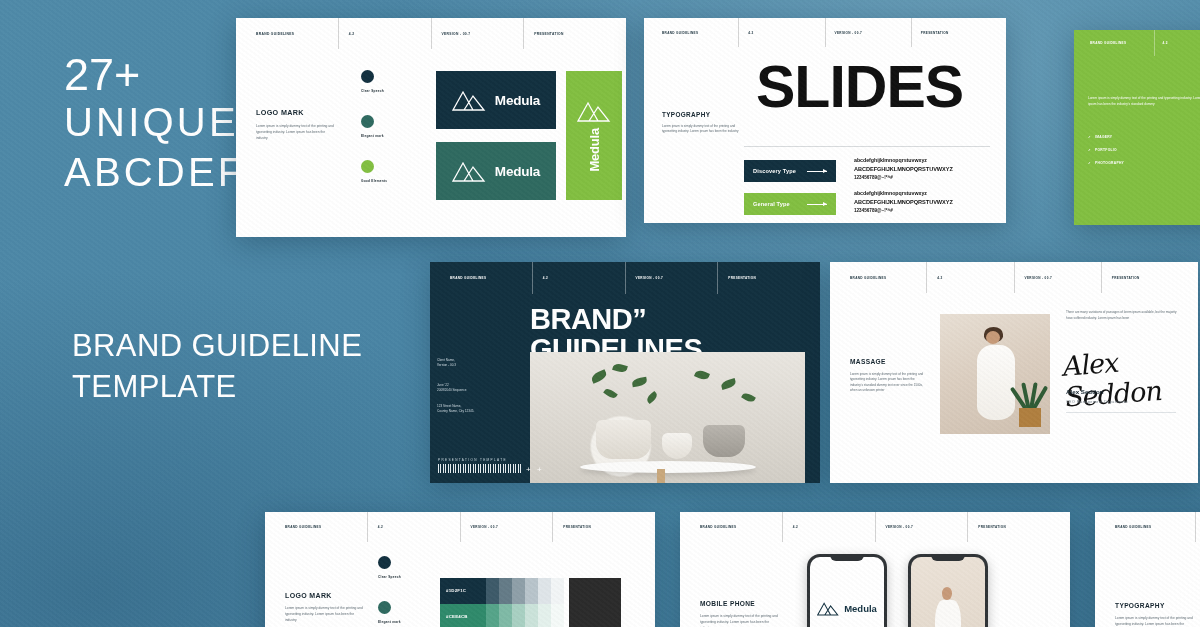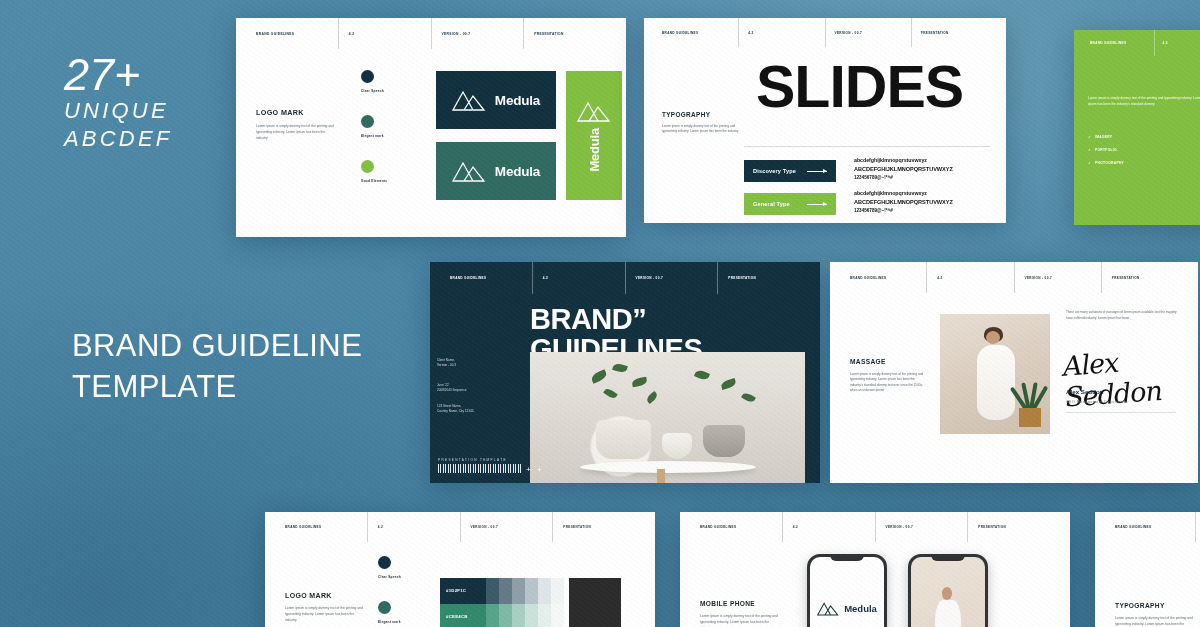--- a/index.html
+++ b/index.html
@@ -21,25 +21,24 @@
     content:""; position:absolute; inset:0; pointer-events:none;
     background:
       repeating-linear-gradient(37deg, rgba(255,255,255,0.018) 0 2px, rgba(0,0,0,0.018) 2px 4px);
     opacity:.75;
   }
 
   
   .hero-count {
     position:absolute; left:64px; top:52px; color:#ffffff;
     letter-spacing:.5px;
-    font-style:italic;
   }
   .hero-count .num { font-size:45px; font-weight:300; line-height:1.0; letter-spacing:0px;}
   .hero-count .l2, .hero-count .l3 {
-    font-size:22px; font-weight:300; line-height:1.25; letter-spacing:3.2px;
+    font-size:40px; font-weight:300; line-height:1.25; letter-spacing:3.2px;
   }
   .hero-title {
     position:absolute; left:64px; top:325px; color:#ffffff;
     font-size:31px; font-weight:400; line-height:1.33; letter-spacing:0.4px;margin-left:8px;
   }
 
   
   .slide {
     position:absolute; background:#ffffff; overflow:hidden;
     box-shadow: 0 6px 26px rgba(10,40,60,0.30);

